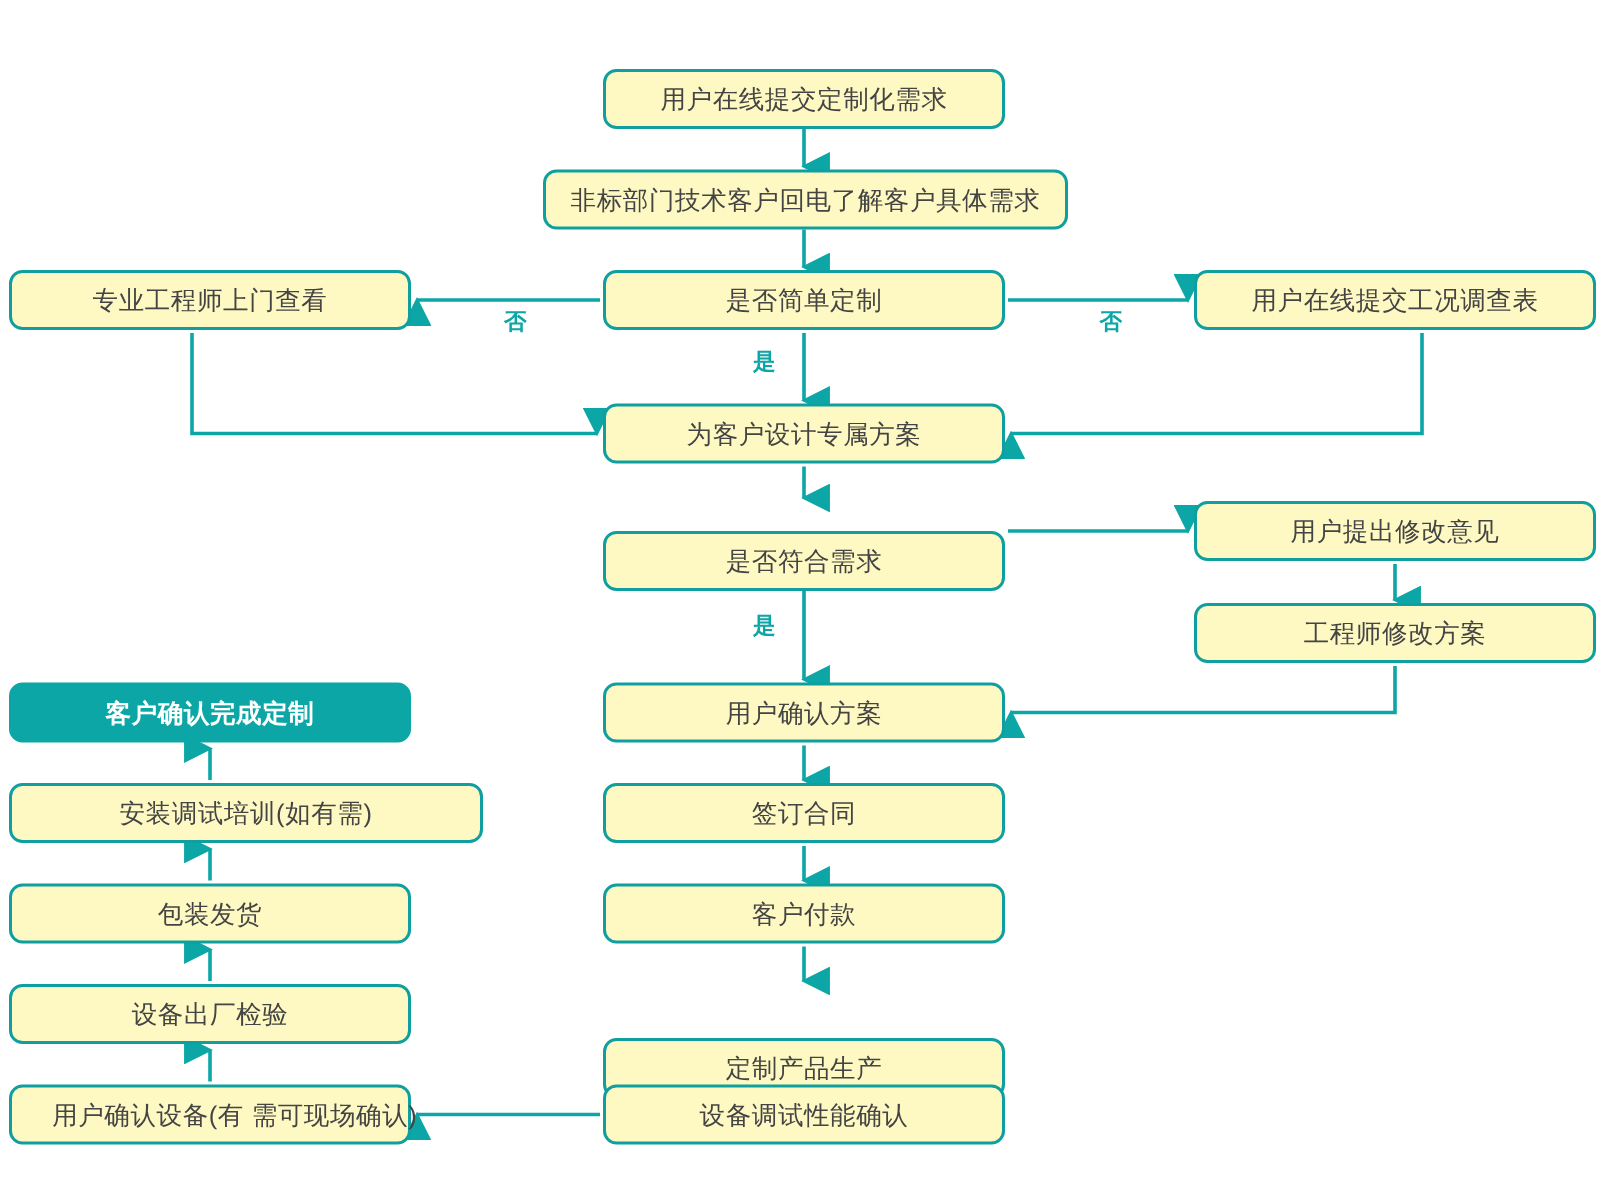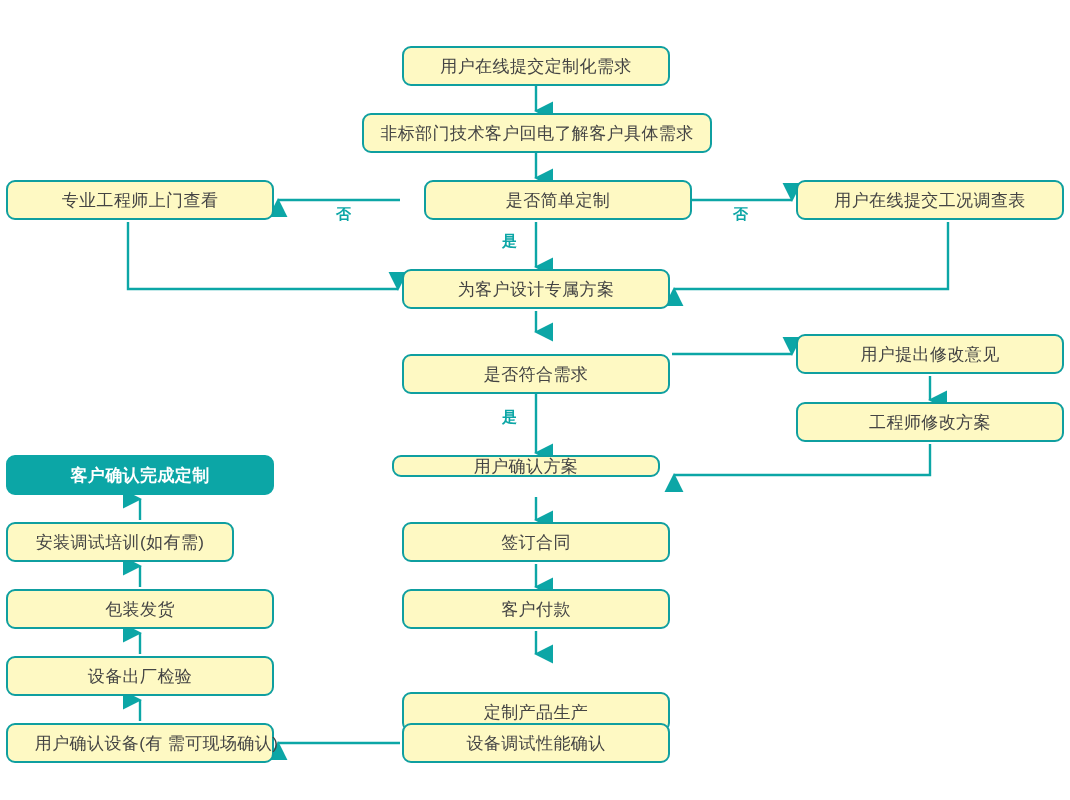--- a/index.html
+++ b/index.html
@@ -96,31 +96,31 @@
         <path d="M 140 721 L 140 700" fill="none" stroke="#0ca6a6" stroke-width="2.4" stroke-linecap="butt" stroke-linejoin="miter" marker-end="url(#ar-up)"></path>
         <path d="M 140 654 L 140 633" fill="none" stroke="#0ca6a6" stroke-width="2.4" stroke-linecap="butt" stroke-linejoin="miter" marker-end="url(#ar-up)"></path>
         <path d="M 140 587 L 140 566" fill="none" stroke="#0ca6a6" stroke-width="2.4" stroke-linecap="butt" stroke-linejoin="miter" marker-end="url(#ar-up)"></path>
         <path d="M 140 520 L 140 499" fill="none" stroke="#0ca6a6" stroke-width="2.4" stroke-linecap="butt" stroke-linejoin="miter" marker-end="url(#ar-up)"></path>
       </g>
   </svg>
 
   <div id="node-layer">
       <div class="node" style="left: 402px; top: 46px; width: 268px; height: 40px;">用户在线提交定制化需求</div>
       <div class="node" style="left: 362px; top: 113px; width: 350px; height: 40px;">非标部门技术客户回电了解客户具体需求</div>
-      <div class="node" style="left: 424px; top: 180px; width: 268px; height: 40px;">是否简单定制</div>
+      <div class="node" style="left: 402px; top: 180px; width: 268px; height: 40px;">是否简单定制</div>
       <div class="node" style="left: 6px; top: 180px; width: 268px; height: 40px;">专业工程师上门查看</div>
       <div class="node" style="left: 796px; top: 180px; width: 268px; height: 40px;">用户在线提交工况调查表</div>
       <div class="node" style="left: 402px; top: 269px; width: 268px; height: 40px;">为客户设计专属方案</div>
       <div class="node" style="left: 402px; top: 334px; width: 268px; height: 40px; margin-top: 20px;">是否符合需求</div>
       <div class="node" style="left: 796px; top: 334px; width: 268px; height: 40px;">用户提出修改意见</div>
       <div class="node" style="left: 796px; top: 402px; width: 268px; height: 40px;">工程师修改方案</div>
-      <div class="node" style="left: 392px; top: 455px; width: 268px; height: 22px;">用户确认方案</div>
+      <div class="node" style="left: 402px; top: 455px; width: 268px; height: 40px;">用户确认方案</div>
       <div class="node filled" style="left: 6px; top: 455px; width: 268px; height: 40px;">客户确认完成定制</div>
       <div class="node" style="left: 402px; top: 522px; width: 268px; height: 40px;">签订合同</div>
-      <div class="node" style="left: 6px; top: 522px; width: 228px; height: 40px;">安装调试培训(如有需)</div>
+      <div class="node" style="left: 6px; top: 522px; width: 316px; height: 40px;">安装调试培训(如有需)</div>
       <div class="node" style="left: 402px; top: 589px; width: 268px; height: 40px;">客户付款</div>
       <div class="node" style="left: 6px; top: 589px; width: 268px; height: 40px;">包装发货</div>
       <div class="node" style="left: 402px; top: 692px; width: 268px; height: 40px;">定制产品生产</div>
       <div class="node" style="left: 6px; top: 656px; width: 268px; height: 40px;">设备出厂检验</div>
       <div class="node" style="left: 402px; top: 723px; width: 268px; height: 40px;">设备调试性能确认</div>
       <div class="node" style="left: 6px; top: 723px; width: 268px; height: 40px; padding-left: 33px;">用户确认设备(有 需可现场确认)</div>
     </div>
   <div id="label-layer">
       <div class="edge-label" style="left: 336px; top: 205px;">否</div>
       <div class="edge-label" style="left: 733px; top: 205px;">否</div>

